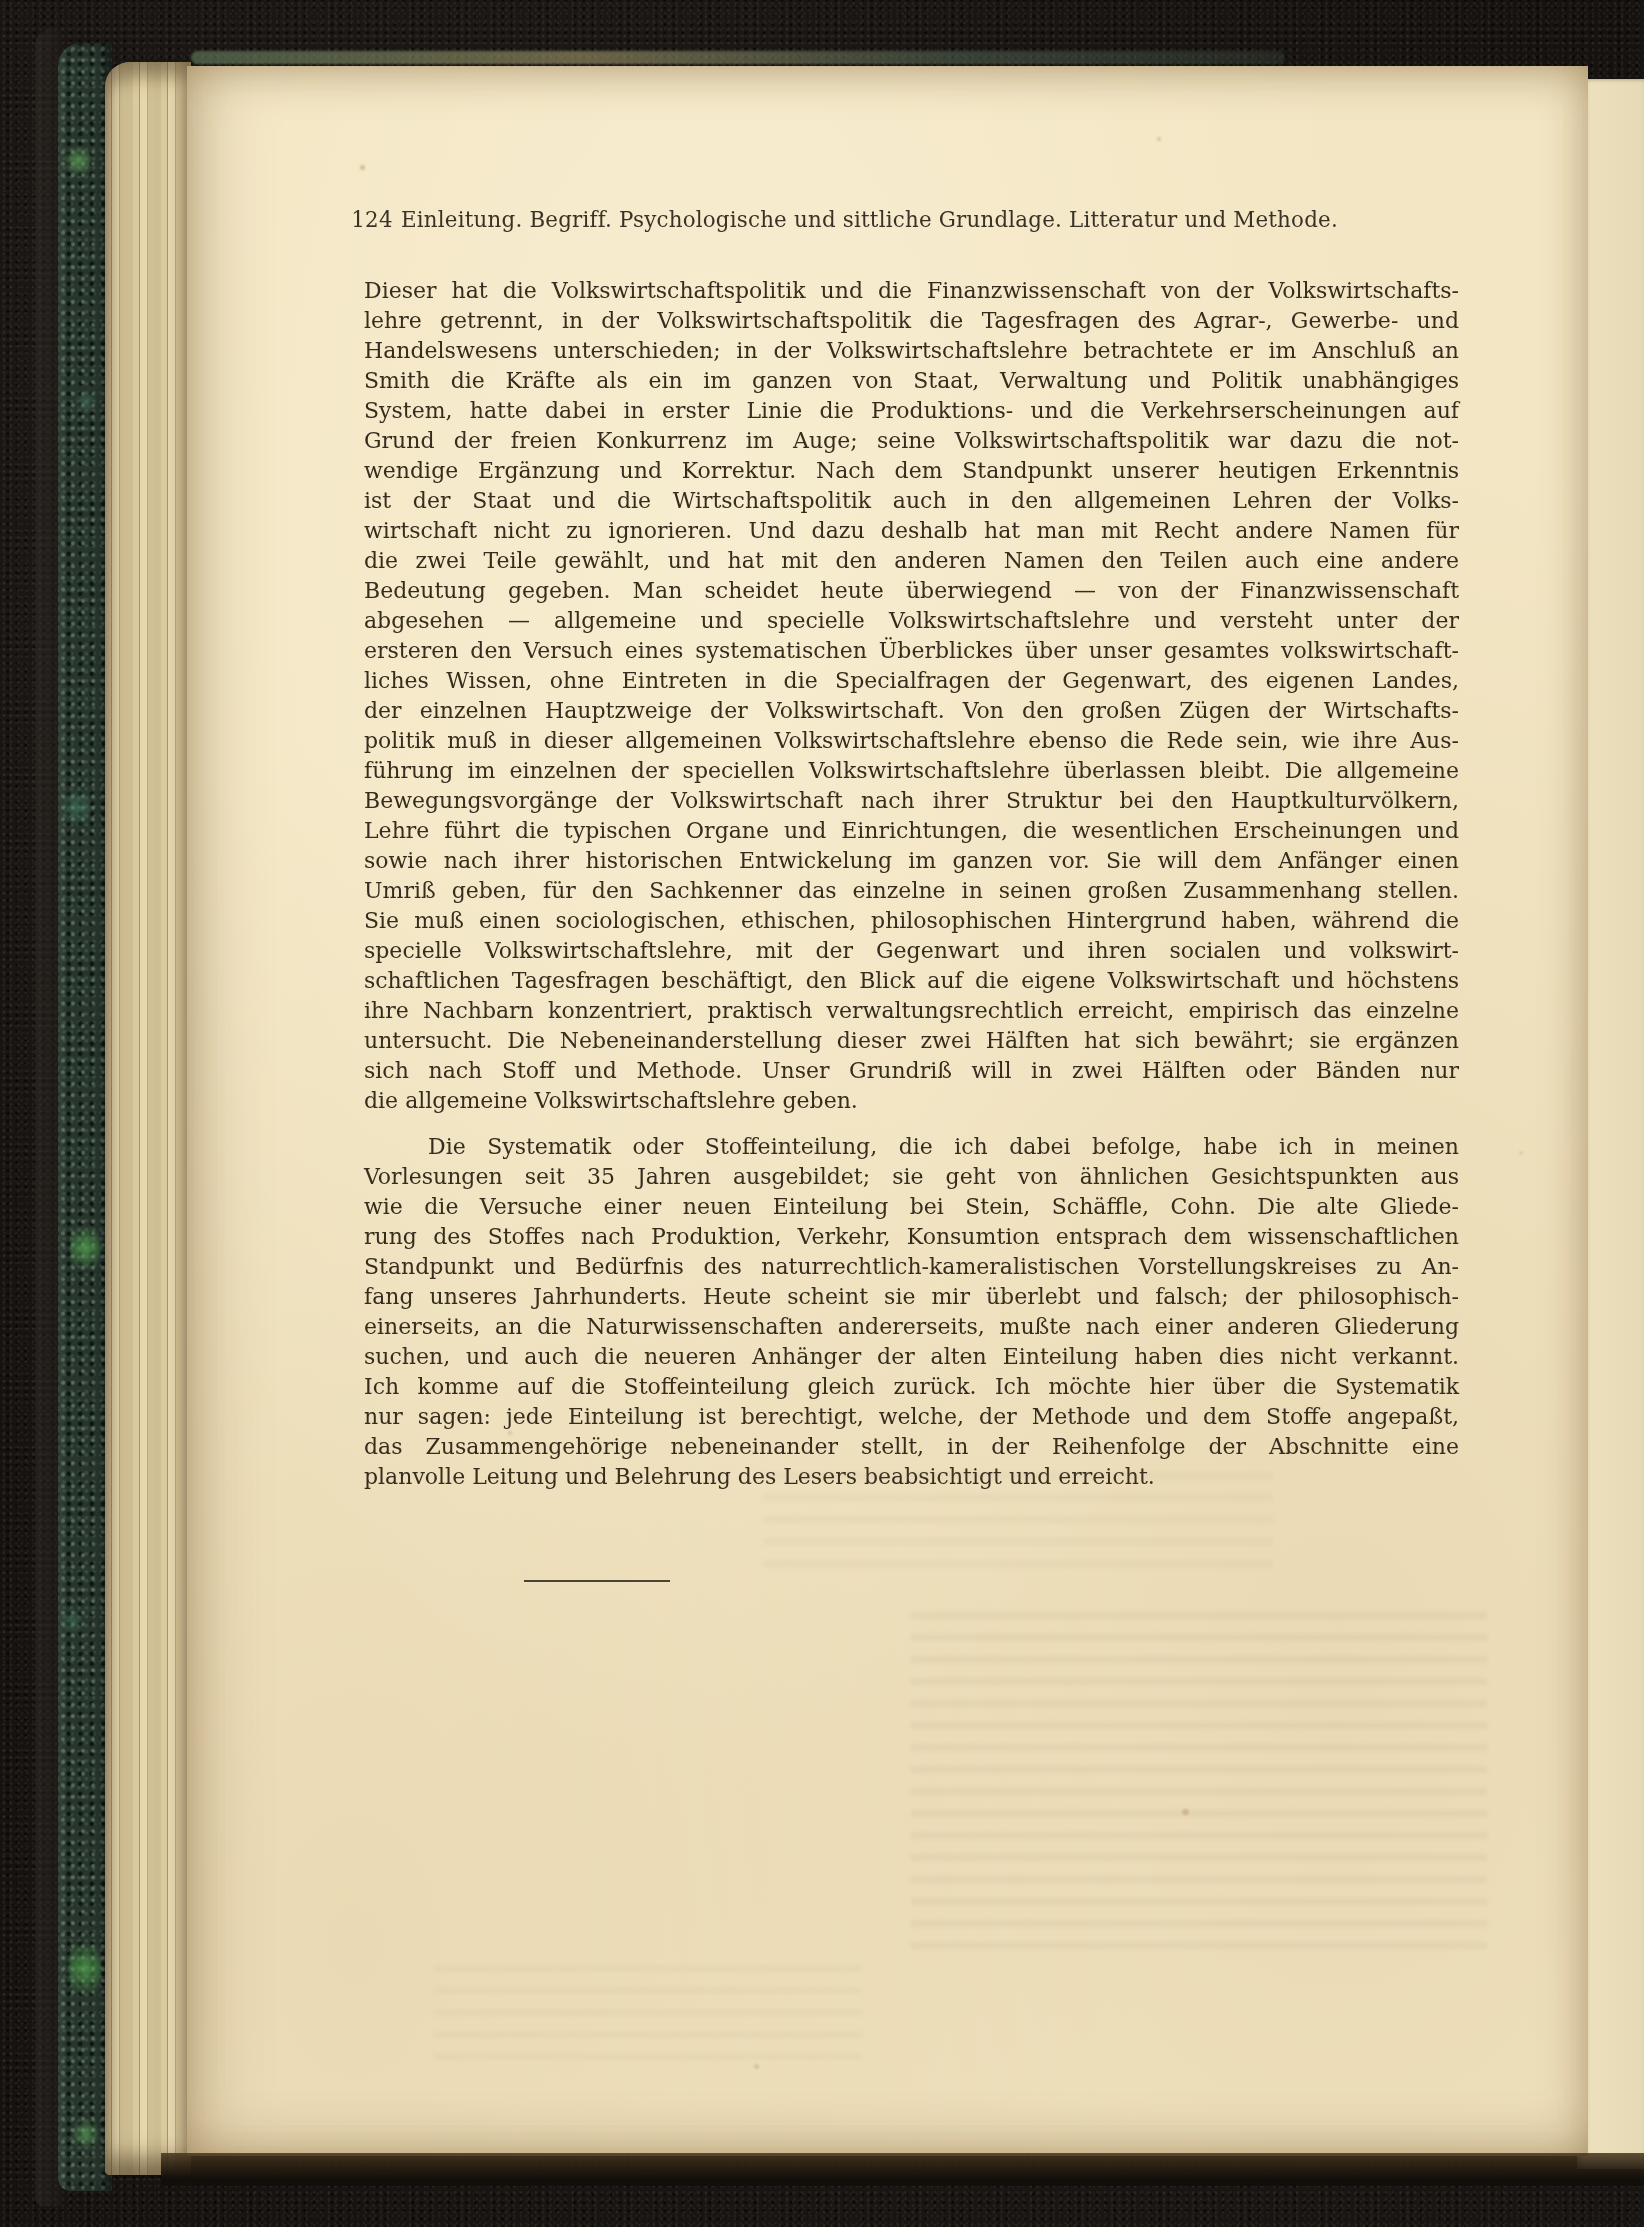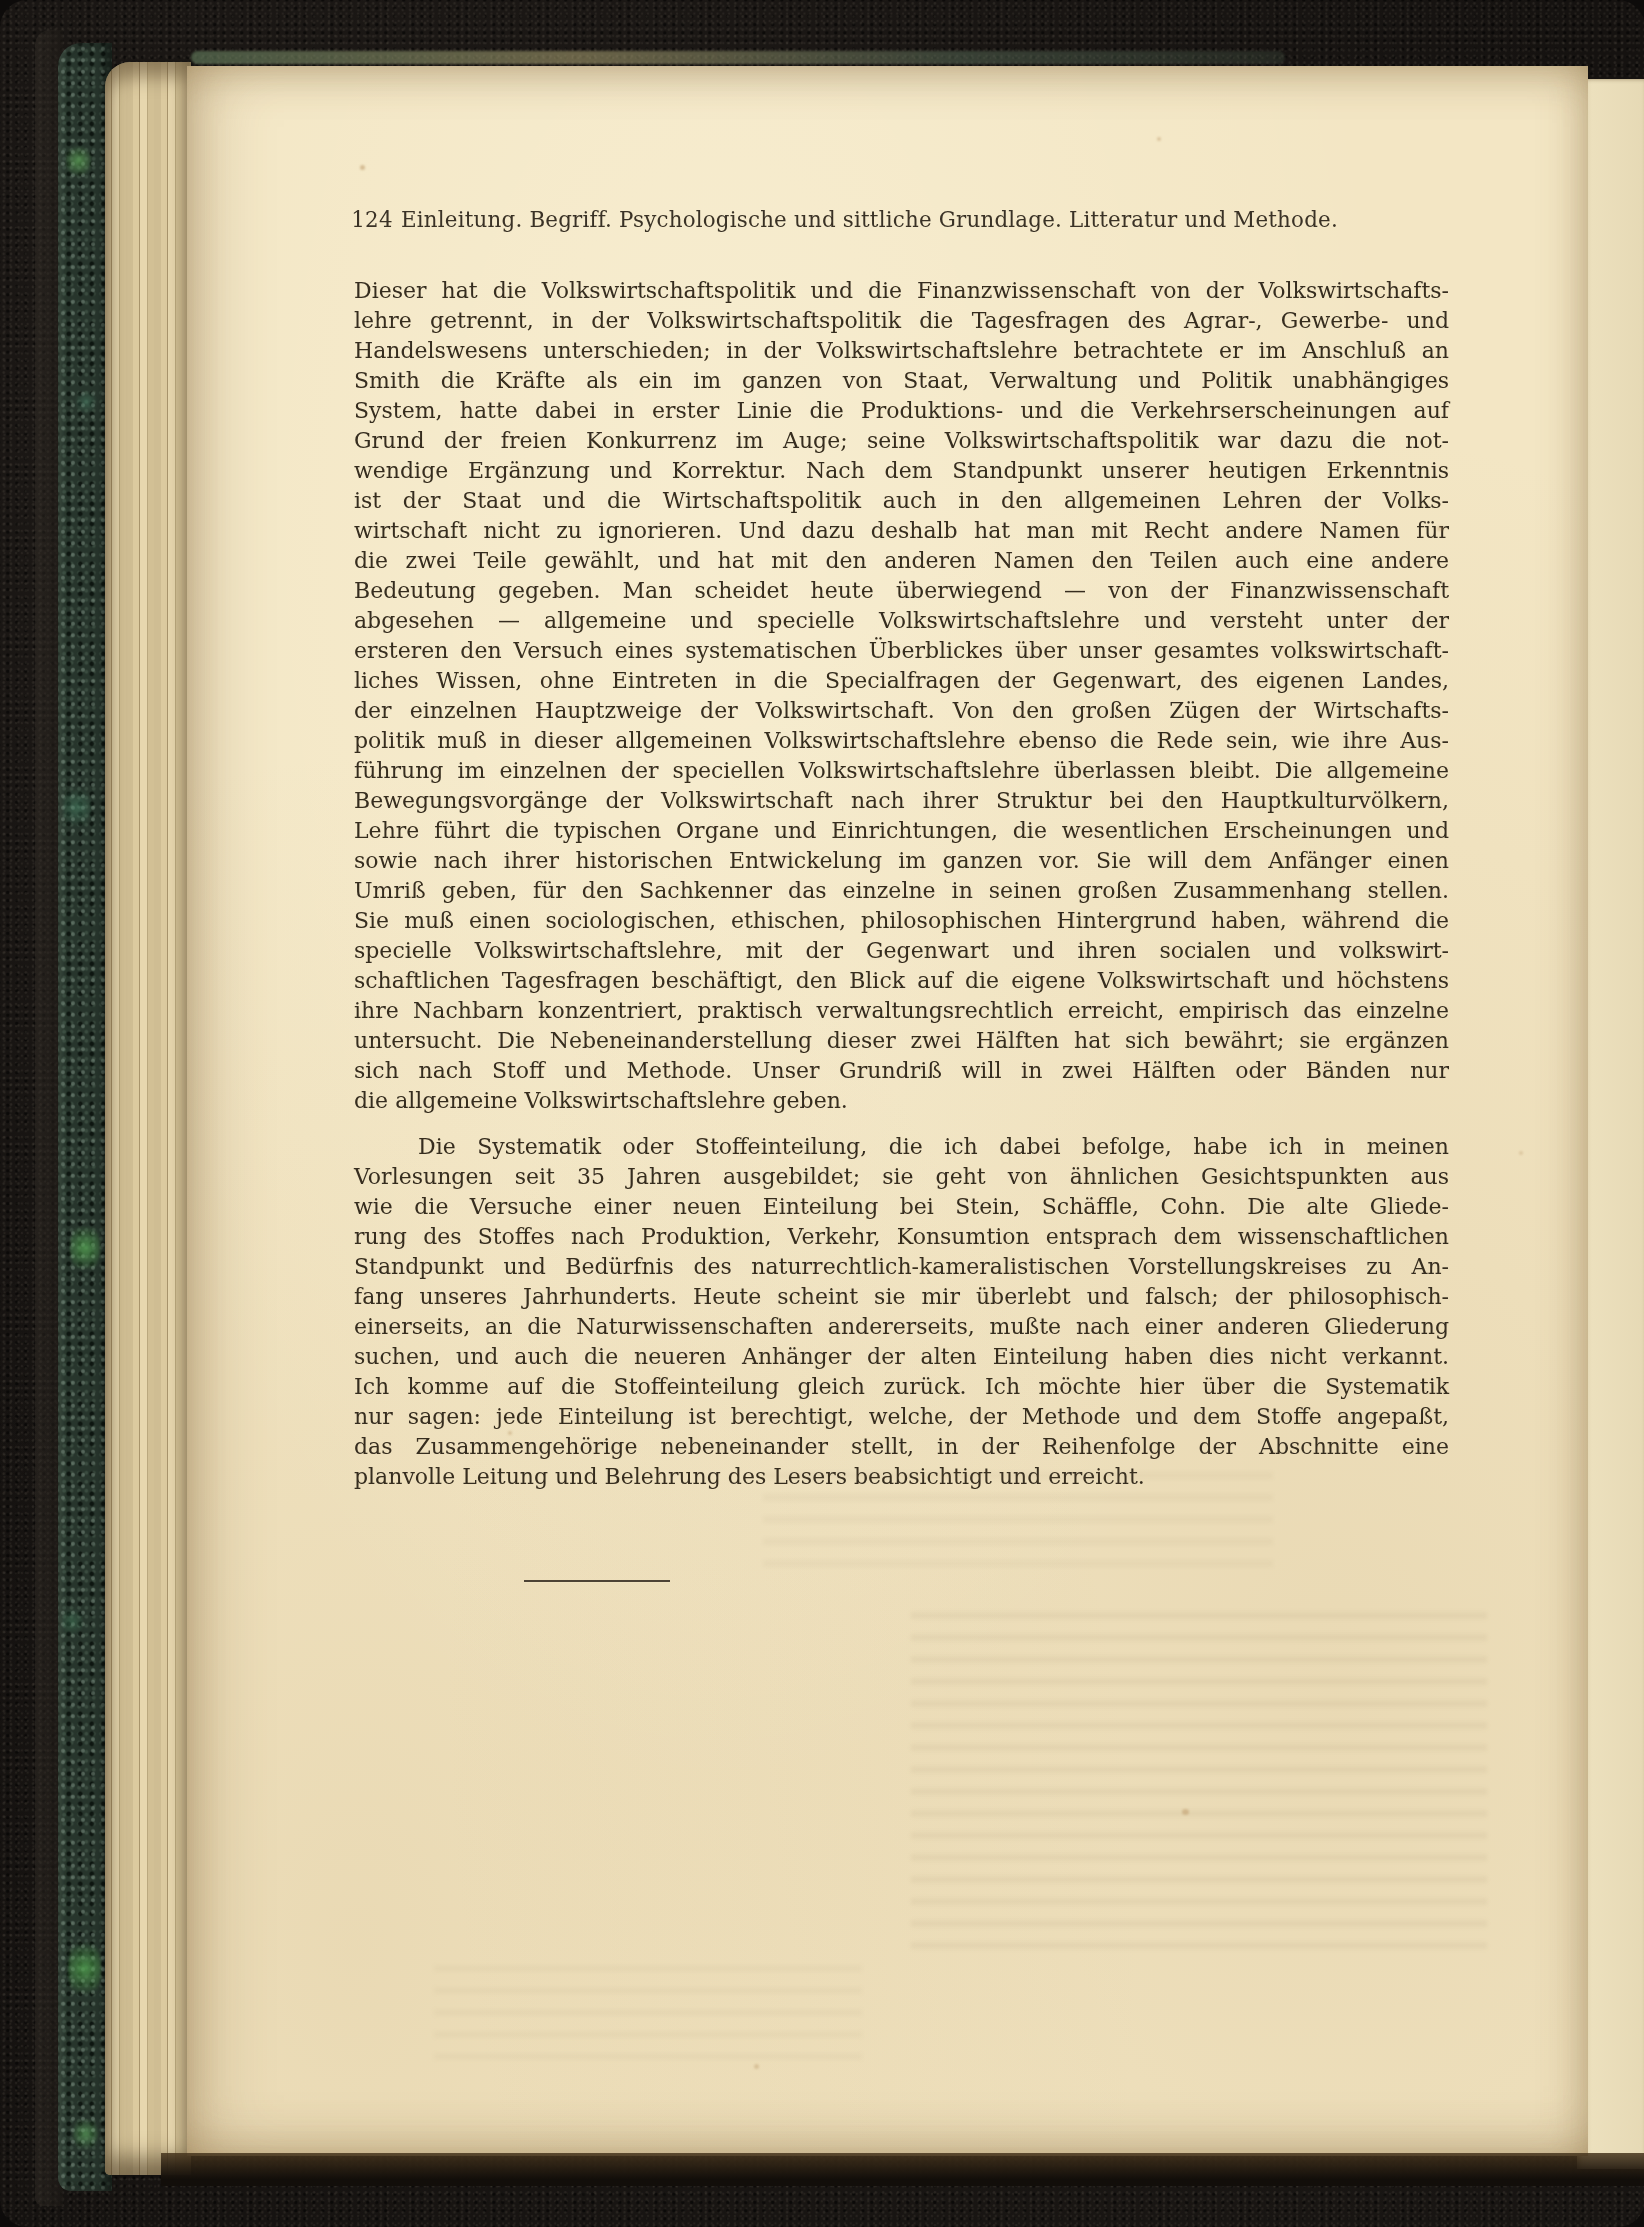--- a/index.html
+++ b/index.html
@@ -3,21 +3,20 @@
 <meta charset="utf-8">
 <style>
   html,body{margin:0;padding:0;background:#0d0b0a;}
   .scene{
     position:relative;width:1645px;height:2227px;overflow:hidden;
     font-family:"DejaVu Serif","Liberation Serif",serif;
     background:
       radial-gradient(circle at 30% 20%, rgba(70,62,55,.18), transparent 55%),
       radial-gradient(circle at 70% 80%, rgba(60,54,46,.14), transparent 60%),
       #151210;
-    border-radius: 27px;
   }
   
   .leather-noise{
     position:absolute;inset:0;
     background-image:
       radial-gradient(circle, rgba(90,82,72,.28) 0.8px, transparent 1.8px),
       radial-gradient(circle, rgba(0,0,0,.55) 1.2px, transparent 2.1px),
       radial-gradient(circle, rgba(120,110,96,.14) 0.8px, transparent 1.6px);
     background-size:7.4px 6.6px, 9px 8.2px, 5.8px 7.4px;
     background-position:0 0, 3.3px 4.1px, 1.6px 2.5px;
@@ -86,21 +85,21 @@
   }
   
   .header{
     position:absolute;top:141px;left:161px;width:1095px;height:33px;
     font-size:21.4px;letter-spacing:0.2px;color:#3a3226;
   }
   .pagenum{position:absolute;left:3.3px;top:0;}
   .runhead{display:block;padding-left:53px;}
   
   .bodytext{
-    position:absolute;top:210px;left:167px;width:1095px;
+    position:absolute;top:210px;left:177px;width:1095px;
     font-size:22px;line-height:30px;color:#362d1f;
   }
   .line{text-align:justify;text-align-last:justify;}
   .para .line:last-child{text-align-last:left;}
   .para.indented .line:first-child{text-indent:64px;margin-top:16px;}
   
   .rule{
     position:absolute;left:524px;top:1580px;width:146px;height:1.6px;
     background:#4d4335;box-shadow:0 0.8px 0 rgba(243,230,196,.6);
   }

